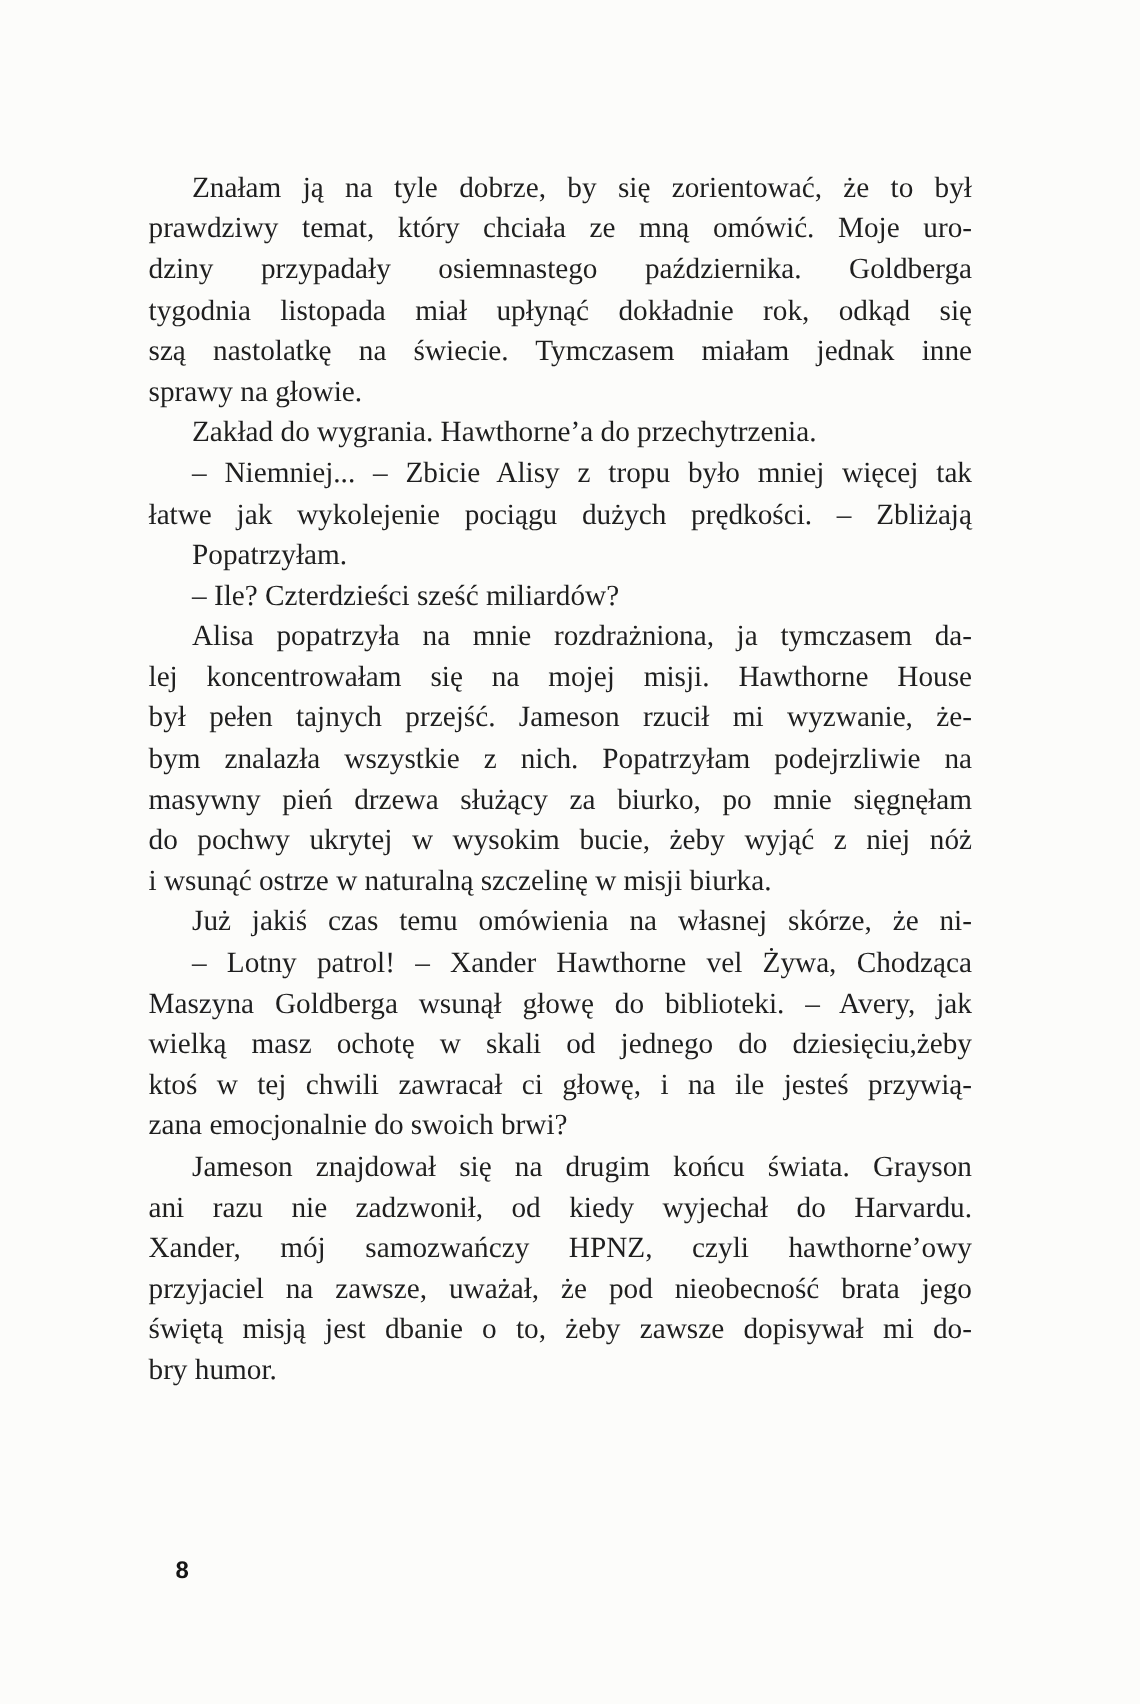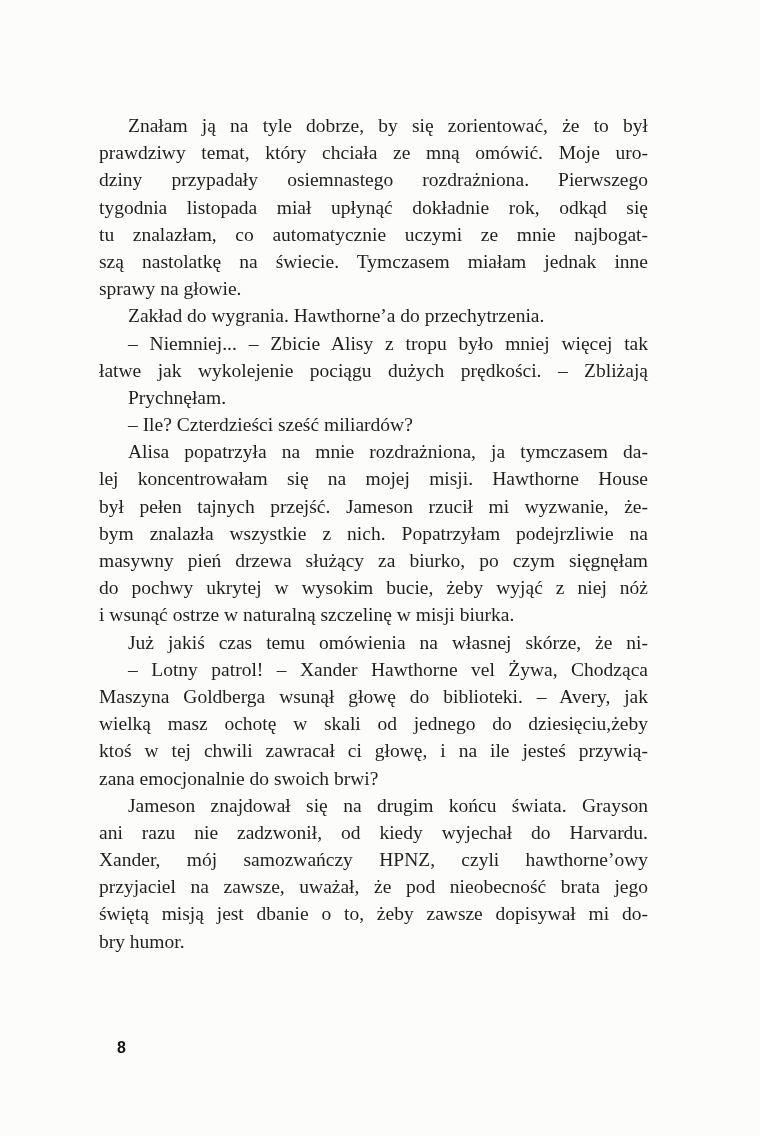--- a/index.html
+++ b/index.html
@@ -52,45 +52,44 @@
   }
 </style>
 </head>
 <body>
 
 <div class="page" style="background: rgb(252, 252, 250);">
   <div class="text-block" id="text-block" style="color: rgb(31, 31, 31);">
       <div>
         <div class="line indent">Znałam ją na tyle dobrze, by się zorientować, że to był</div>
         <div class="line">prawdziwy temat, który chciała ze mną omówić. Moje uro-</div>
-        <div class="line">dziny przypadały osiemnastego rozdrażniona. Pierwszego</div>
+        <div class="line">dziny przypadały osiemnastego października. Goldberga</div>
         <div class="line">tygodnia listopada miał upłynąć dokładnie rok, odkąd się</div>
-        <div class="line">tu znalazłam, co automatycznie uczymi ze mnie najbogat-</div>
         <div class="line">szą nastolatkę na świecie. Tymczasem miałam jednak inne</div>
         <div class="line last">sprawy na głowie.</div>
       </div>
       <div>
         <div class="line indent last">Zakład do wygrania. Hawthorne’a do przechytrzenia.</div>
       </div>
       <div>
         <div class="line indent">– Niemniej... – Zbicie Alisy z tropu było mniej więcej tak</div>
         <div class="line">łatwe jak wykolejenie pociągu dużych prędkości. – Zbliżają</div>
       </div>
       <div>
-        <div class="line indent last">Prychnęłam.</div>
+        <div class="line indent last">Popatrzyłam.</div>
       </div>
       <div>
         <div class="line indent last">– Ile? Czterdzieści sześć miliardów?</div>
       </div>
       <div>
         <div class="line indent">Alisa popatrzyła na mnie rozdrażniona, ja tymczasem da-</div>
         <div class="line">lej koncentrowałam się na mojej misji. Hawthorne House</div>
         <div class="line">był pełen tajnych przejść. Jameson rzucił mi wyzwanie, że-</div>
         <div class="line">bym znalazła wszystkie z nich. Popatrzyłam podejrzliwie na</div>
-        <div class="line">masywny pień drzewa służący za biurko, po czym sięgnęłam</div>
+        <div class="line">masywny pień drzewa służący za biurko, po mnie sięgnęłam</div>
         <div class="line">do pochwy ukrytej w wysokim bucie, żeby wyjąć z niej nóż</div>
         <div class="line last">i wsunąć ostrze w naturalną szczelinę w misji biurka.</div>
       </div>
       <div>
         <div class="line indent">Już jakiś czas temu omówienia na własnej skórze, że ni-</div>
       </div>
       <div>
         <div class="line indent">– Lotny patrol! – Xander Hawthorne vel Żywa, Chodząca</div>
         <div class="line">Maszyna Goldberga wsunął głowę do biblioteki. – Avery, jak</div>
         <div class="line">wielką masz ochotę w skali od jednego do dziesięciu,żeby</div>

